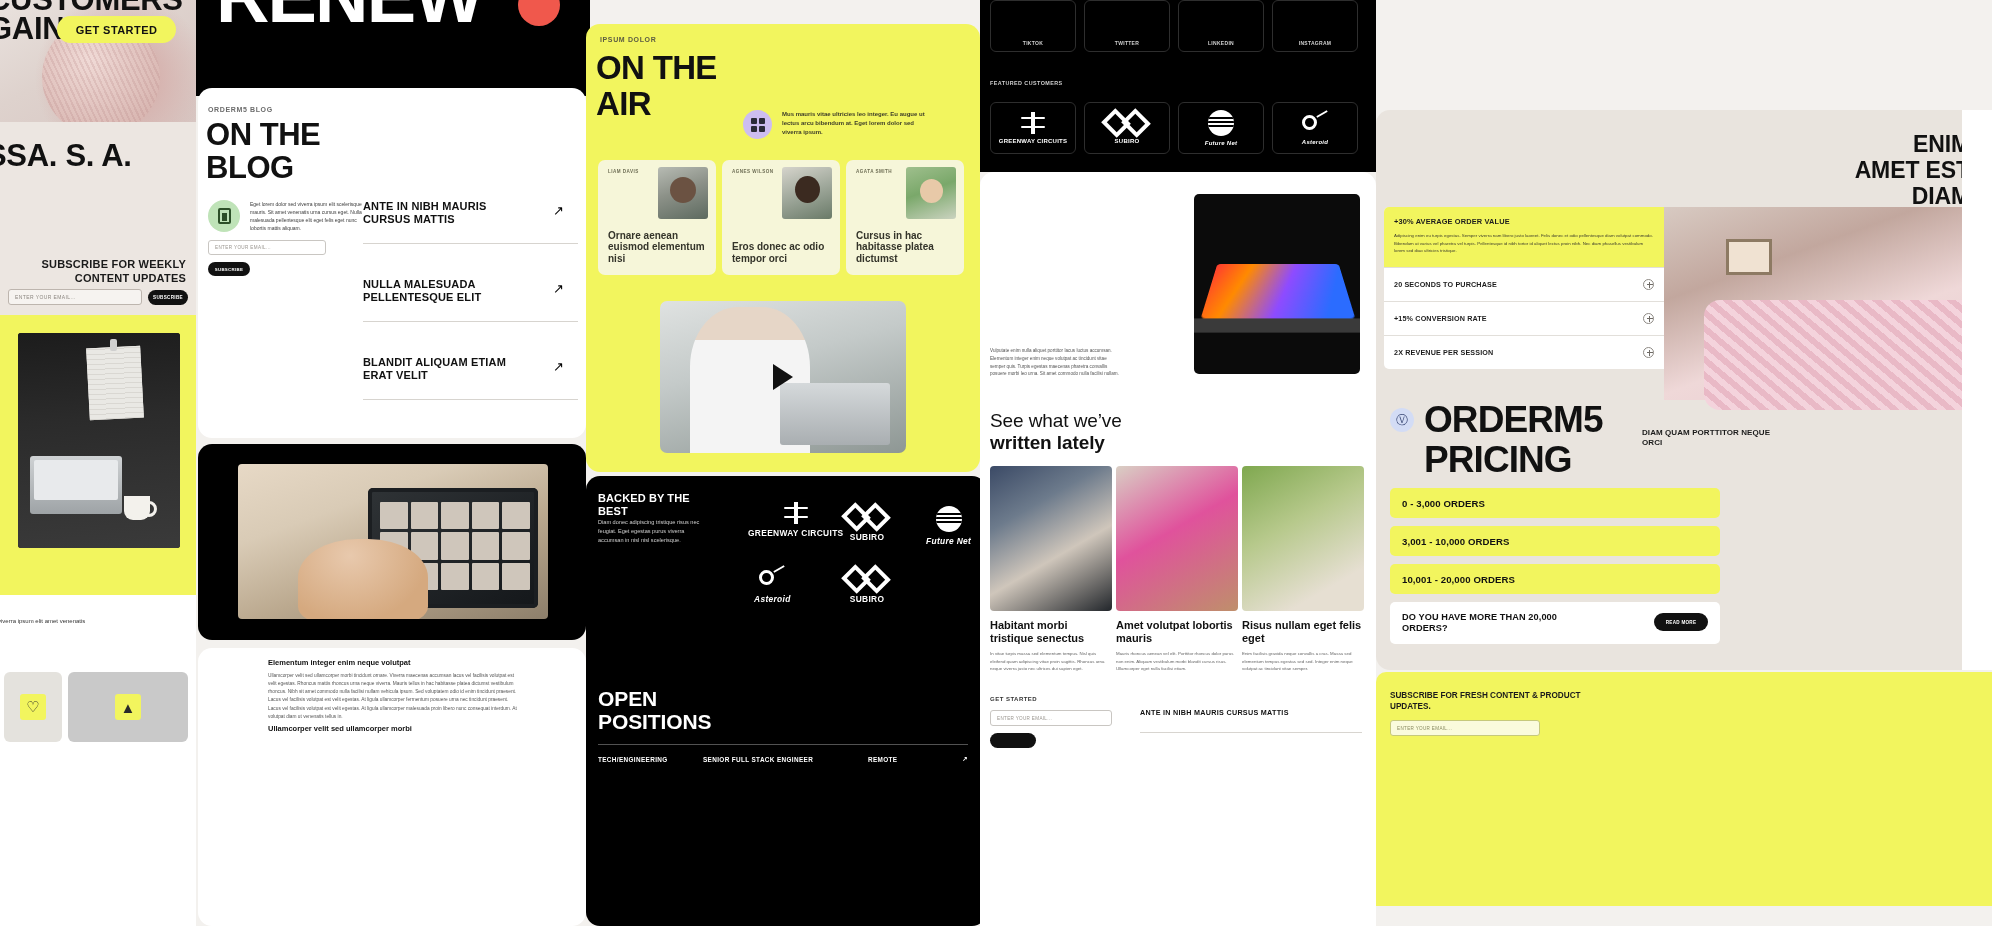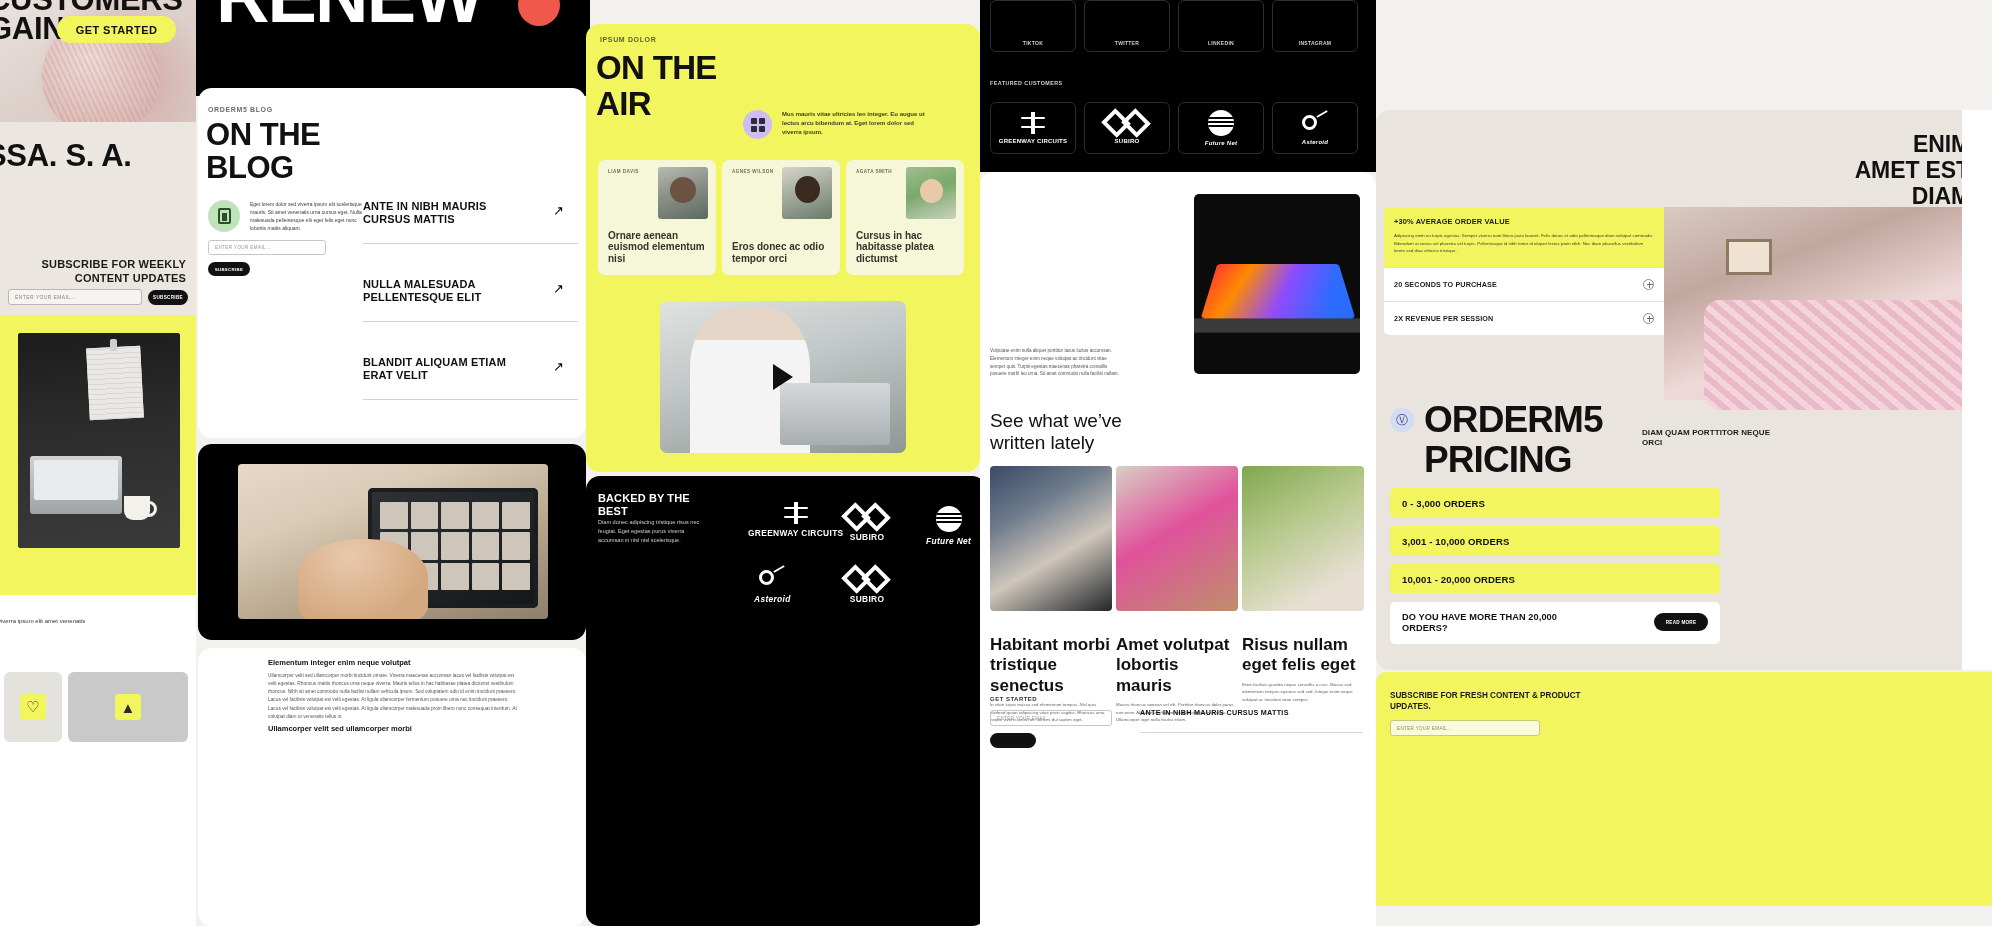--- a/index.html
+++ b/index.html
@@ -179,28 +179,28 @@
   #ess-t { position:absolute; left:10px; top:72px; width:200px; font-size:21px; font-weight:700; line-height:1.13; color:#111; letter-spacing:-.005em; text-transform:uppercase;}
   #ess-p { position:absolute; left:10px; top:175px; width:130px; font-size:4.6px; line-height:1.7; color:#555; }
   #ess-img { position:absolute; right:16px; top:22px; width:166px; height:180px; background:#0b0b0b; border-radius:5px; overflow:hidden; }
   #ess-lap { position:absolute; left:16px; top:58px; width:136px; height:72px; transform:perspective(200px) rotateX(42deg);
     background:linear-gradient(110deg,#ff3b30 0%, #ff8a00 25%, #8e4bff 55%, #2b6cff 85%); border-radius:4px; filter:blur(.4px); }
   #ess-lap:after{content:"";position:absolute;left:-10px;bottom:-14px;width:156px;height:14px;background:#3a3a3a;border-radius:2px;}
 
   
   #lately { left:980px; top:388px; width:396px; height:538px; background:#fff; }
   #lately-t { position:absolute; left:10px; top:22px; font-size:19px; line-height:1.17; color:#111; letter-spacing:-.005em; }
-  #lately-t b { font-weight:400;text-align:center; }
+  #lately-t b { font-weight:700;text-align:center; }
   .post { position:absolute; top:78px; width:122px; }
   #p1{left:10px;} #p2{left:136px;} #p3{left:262px;}
   .post .ph { width:100%; height:145px; border-radius:4px; overflow:hidden; }
   .ph1 { background:linear-gradient(150deg,#3b4a66 0%, #6d7b8c 30%, #cfc6bb 60%, #22262b 100%); }
   .ph2 { background:linear-gradient(150deg,#d9cfc4 0%, #e0529c 45%, #bf8f6b 100%); }
   .ph3 { background:linear-gradient(150deg,#7fa84f 0%, #b7c98c 40%, #e6dfd2 80%); }
-  .post .ttl { margin-top:24px; font-size:17px; font-weight:700; line-height:1.2; color:#111; }
+  .post .ttl { margin-top:8px; font-size:11px; font-weight:700; line-height:1.2; color:#111; }
   .post .p { margin-top:5px; font-size:4.4px; line-height:1.7; color:#666; }
   #gs-lab { position:absolute; left:10px; top:308px; font-size:6px; letter-spacing:.08em; font-weight:700; color:#333; text-transform:uppercase; }
   #gs-input { position:absolute; left:10px; top:322px; width:122px; height:16px; border:1px solid #c9c6c2; border-radius:3px; font-size:4.6px; color:#9a9690; display:flex; align-items:center; padding-left:6px; letter-spacing:.07em; text-transform:uppercase; }
   #gs-btn { position:absolute; left:10px; top:345px; width:46px; height:15px; border-radius:8px; background:#111; }
   #gs-link { position:absolute; left:160px; top:320px; font-size:7.2px; font-weight:700; letter-spacing:.04em; color:#111; text-transform:uppercase; }
   #gs-rule { position:absolute; left:160px; top:344px; width:222px; height:1px; background:#d8d5d0; }
 
   
   #far { left:1376px; top:110px; width:616px; height:560px; background:#e9e4de; border-radius:14px 0 0 14px; }
   #far-head { position:absolute; right:22px; top:22px; text-align:right; font-size:23px; font-weight:700; line-height:1.12; color:#111; letter-spacing:-.005em; text-transform:uppercase; }
@@ -418,20 +418,31 @@
       <span class="nm script">Asteroid</span>
     </div>
     <div class="lg" id="lg-sb2">
       <span class="ic-inf">
           <b></b>
           <u></u>
         </span>
       <span class="nm">SUBIRO</span>
     </div>
 
+    <div id="openpos">
+      <div id="op-t" style="white-space:pre-line">OPEN
+POSITIONS</div>
+      <div id="op-rule"></div>
+      <div id="op-row">
+        <span class="c1">TECH/ENGINEERING</span>
+        <span class="c2">SENIOR FULL STACK ENGINEER</span>
+        <span class="c3">REMOTE</span>
+        <span class="arrow">↗</span>
+      </div>
+    </div>
   </div>
 
   <div class="panel" id="rt-black">
     <div class="sq" id="sq1">
         <span class="lab">TIKTOK</span>
       </div>
     <div class="sq" id="sq2">
         <span class="lab">TWITTER</span>
       </div>
     <div class="sq" id="sq3">
@@ -517,20 +528,24 @@
     <div id="stat-card">
       <div id="stat-hi">
         <div class="h">+30% AVERAGE ORDER VALUE</div>
         <div class="p">Adipiscing enim eu turpis egestas. Semper viverra nam libero justo laoreet. Felis donec et odio pellentesque diam volutpat commodo. Bibendum at varius vel pharetra vel turpis. Pellentesque id nibh tortor id aliquet lectus proin nibh. Nec diam phasellus vestibulum lorem sed diao ultricies tristique.</div>
       </div>
       <div class="srow">
         <span class="l">20 SECONDS TO PURCHASE</span>
         <span class="plus"></span>
       </div>
       <div class="srow">
+        <span class="l">+15% CONVERSION RATE</span>
+        <span class="plus"></span>
+      </div>
+      <div class="srow">
         <span class="l">2X REVENUE PER SESSION</span>
         <span class="plus"></span>
       </div>
     </div>
 
     <div id="bed-photo">
       <div id="bed-frame"></div>
     </div>
 
     <div id="pricing">

